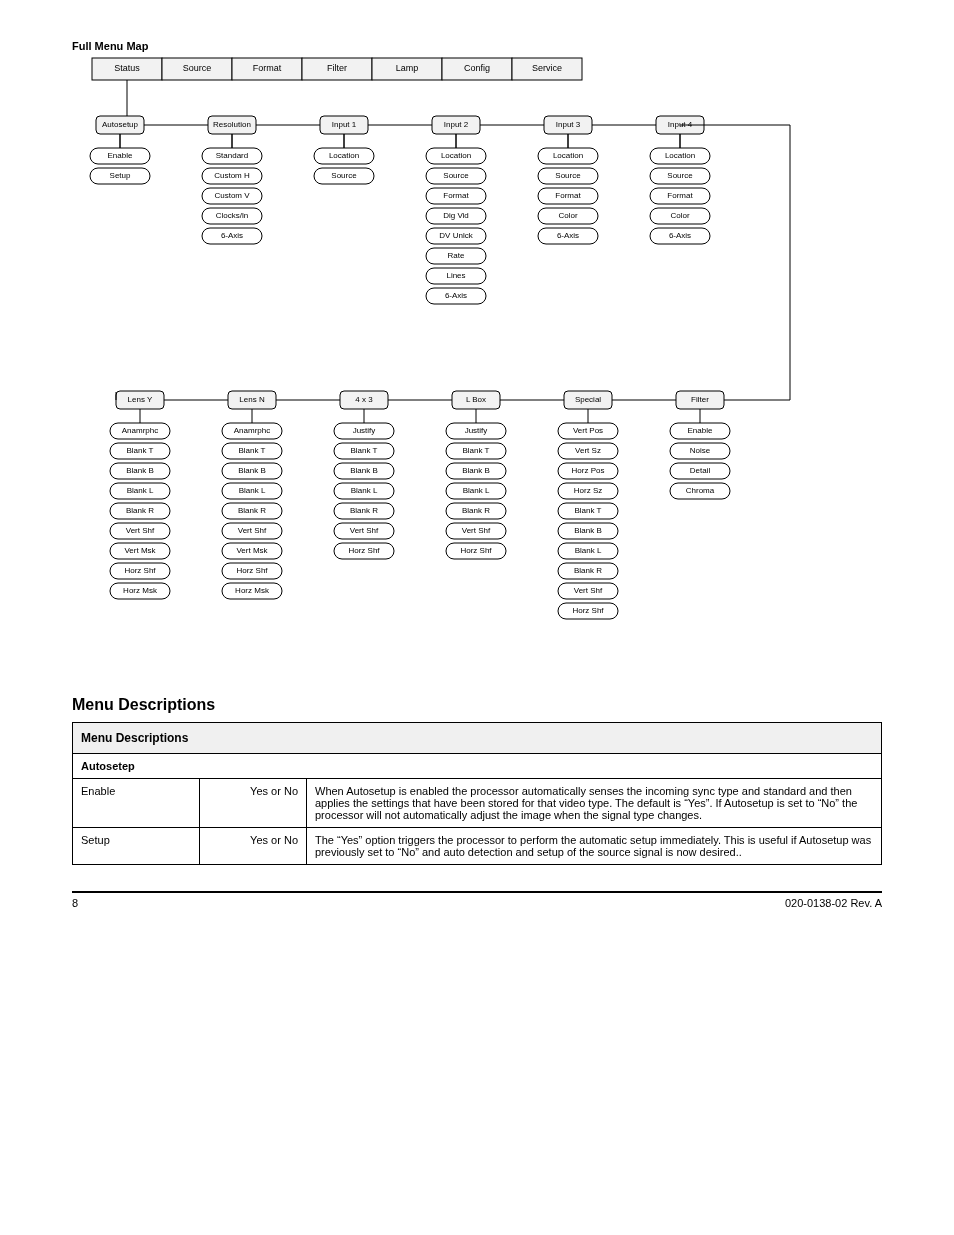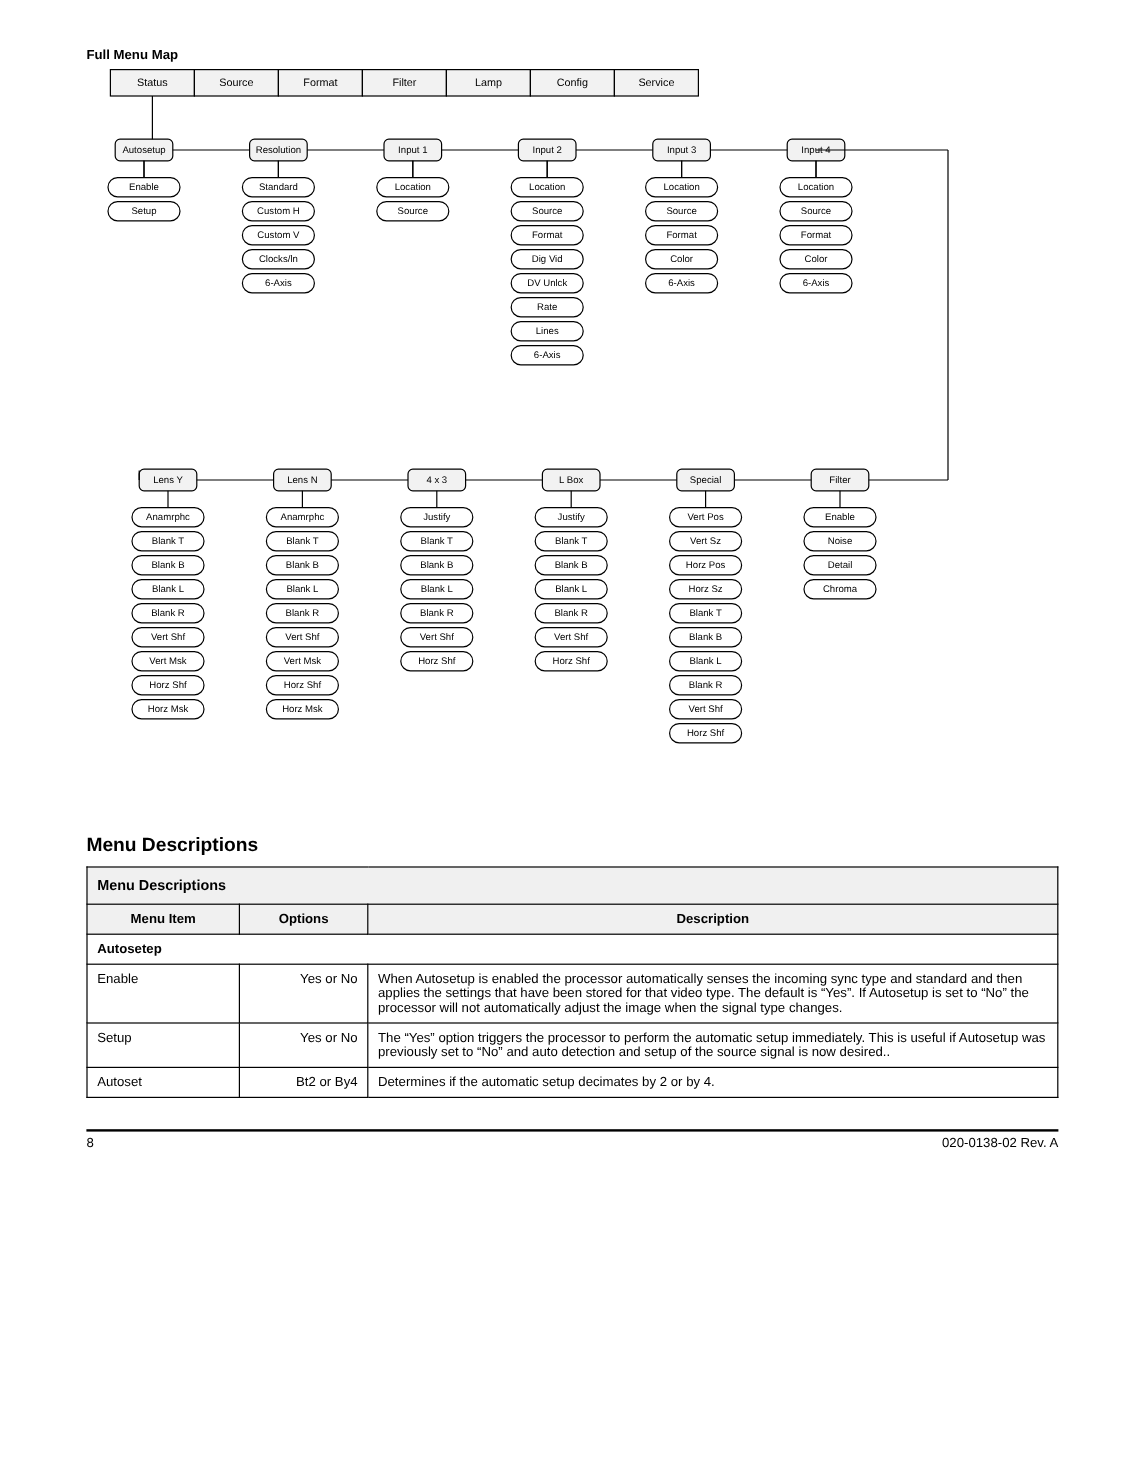--- a/index.html
+++ b/index.html
@@ -245,43 +245,33 @@
       <text x="628" y="435" font-size="8" text-anchor="middle" dominant-baseline="middle">Chroma</text>
       <line x1="44" y1="344" x2="44" y2="336" class="conn"></line>
     </svg>
 
 <h2 style="margin-top:30px;">Menu Descriptions</h2>
 <table class="tabl">
   <tbody>
         <tr class="title">
           <th colspan="3">Menu Descriptions</th>
         </tr>
-  <tr class="hdr">
-    <th>Menu Item</th>
-    <th>Options</th>
-    <th>Description</th>
-  </tr>
   <tr class="sect">
           <td colspan="3">Autosetep</td>
         </tr>
   <tr>
     <td>Enable</td>
     <td>Yes or No</td>
     <td>When Autosetup is enabled the processor automatically senses the incoming sync type and standard and then applies the settings that have been stored for that video type. The default is “Yes”. If Autosetup is set to “No” the processor will not automatically adjust the image when the signal type changes.</td>
   </tr>
   <tr>
     <td>Setup</td>
     <td>Yes or No</td>
     <td>The “Yes” option triggers the processor to perform the automatic setup immediately. This is useful if Autosetup was previously set to “No” and auto detection and setup of the source signal is now desired..</td>
   </tr>
-  <tr>
-    <td>Autoset</td>
-    <td>Bt2 or By4</td>
-    <td>Determines if the automatic setup decimates by 2 or by 4.</td>
-  </tr>
 </tbody>
     </table>
 
 <hr class="foot">
 <div class="footer">
   <span>8</span>
   <span>020-0138-02 Rev. A</span>
 </div>
 
 </div>

